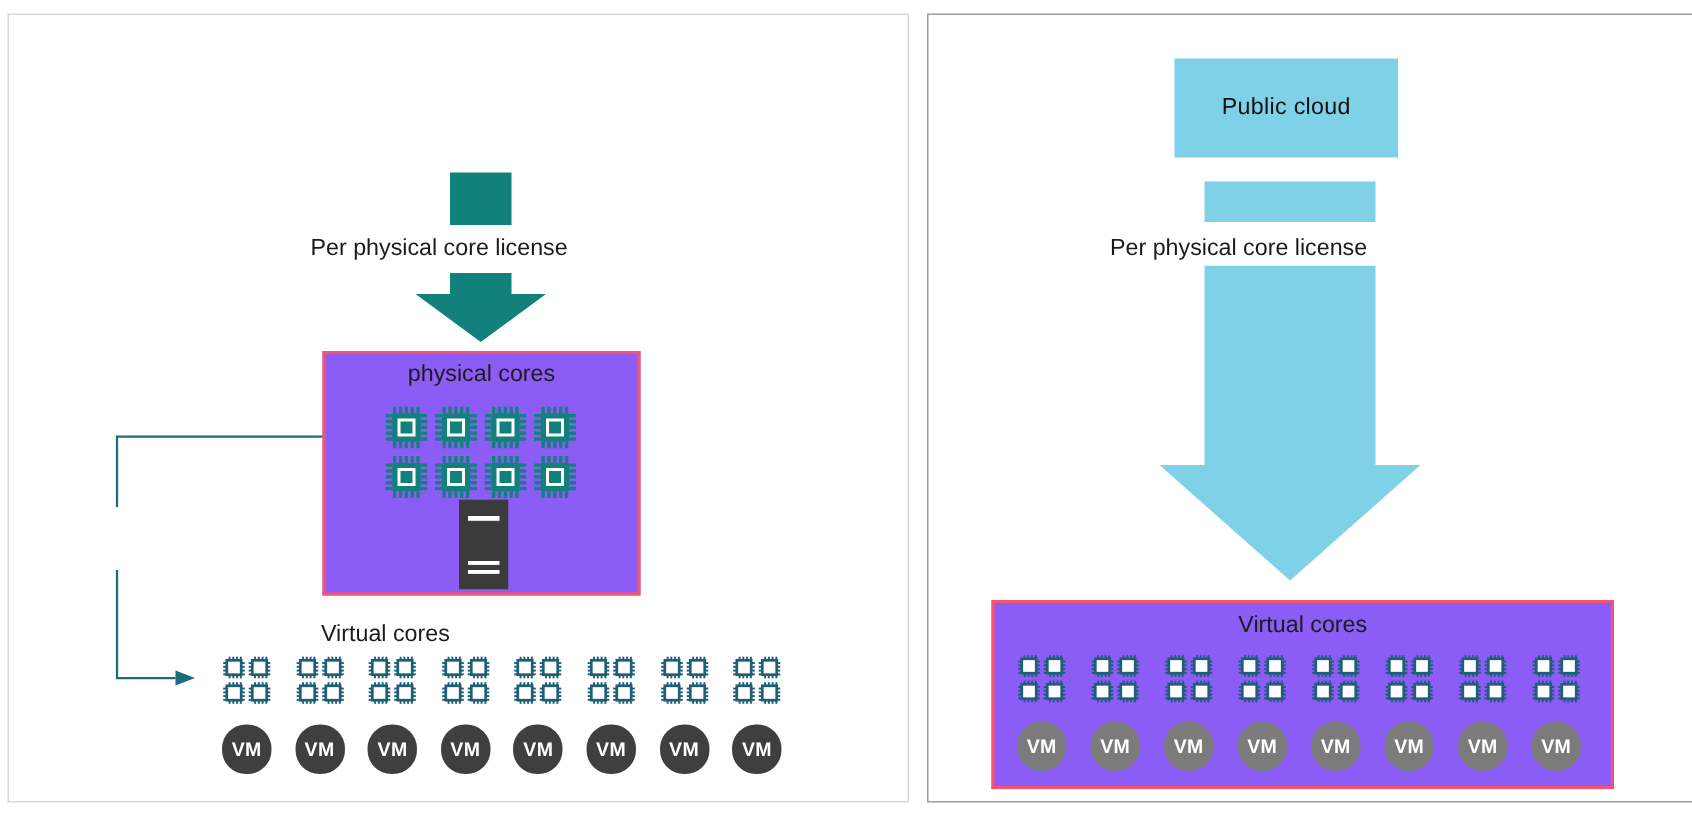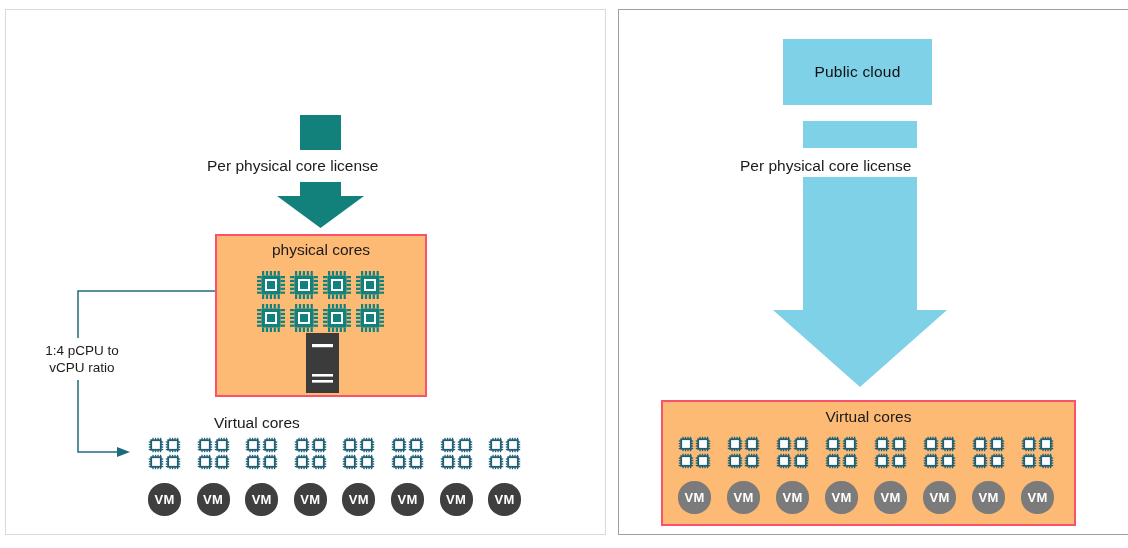--- a/index.html
+++ b/index.html
@@ -21,21 +21,21 @@
     display:flex;align-items:center;justify-content:center;
     font-size:15.5px;letter-spacing:.2px;
   }
   .titlebox.teal{background:var(--teal);color:#fff;}
   .titlebox.lblue{background:var(--lblue);color:#101010;}
   .shaft{background:var(--teal);}
   .shaft.lblue{background:var(--lblue);}
   .label{font-size:15.5px;color:var(--ink);}
   .small-label{font-size:13.5px;line-height:1.28;text-align:center;color:var(--ink);}
   .cores-box{
-    box-sizing:border-box;border:2px solid var(--pink);background:#fdba74;
+    box-sizing:border-box;border:2px solid var(--pink);background:#8b5cf6;
   }
   .cores-box .box-title{margin-top:5px;font-size:15.5px;text-align:center;}
   .chip-grid{
     display:grid;grid-template-columns:repeat(4,28px);
     column-gap:5px;row-gap:5px;
   }
   .vm-row{display:flex;}
   .vm-row-left{gap:15.6px;}
   .vm-row-right{gap:16px;}
   .vm-group{display:flex;flex-direction:column;align-items:center;width:33px;}
@@ -294,24 +294,20 @@
   </div>
 
   <div class="abs" style="left:54px;top:275px;">
     <svg width="175" height="180" viewBox="0 0 175 180">
       <polyline points="155,6 18,6 18,53" fill="none" stroke="var(--connector)" stroke-width="1.5"></polyline>
       <polyline points="18,95 18,167 57,167" fill="none" stroke="var(--connector)" stroke-width="1.5"></polyline>
       <polygon points="57,162 57,172 70,167" fill="var(--connector)"></polygon>
     </svg>
   </div>
 
-  <div class="abs small-label" style="left:26px;top:332px;width:100px;">
-    <div>1:4 pCPU to</div>
-    <div>vCPU ratio</div>
-  </div>
 
   <div class="abs label" style="left:208px;top:404px;width:240px;">Virtual cores</div>
 
   <div class="abs vm-row vm-row-left" id="vm-row-left" style="left:142px;top:427px;">
       <div class="vm-group">
         <div class="vchip-grid">
           <svg width="16" height="16" viewBox="0 0 16 16">
             <g fill="#1E5F75">
               <rect x="4.4" y="0.8" width="1.3" height="2.2"></rect>
               <rect x="4.4" y="13" width="1.3" height="2.2"></rect>

